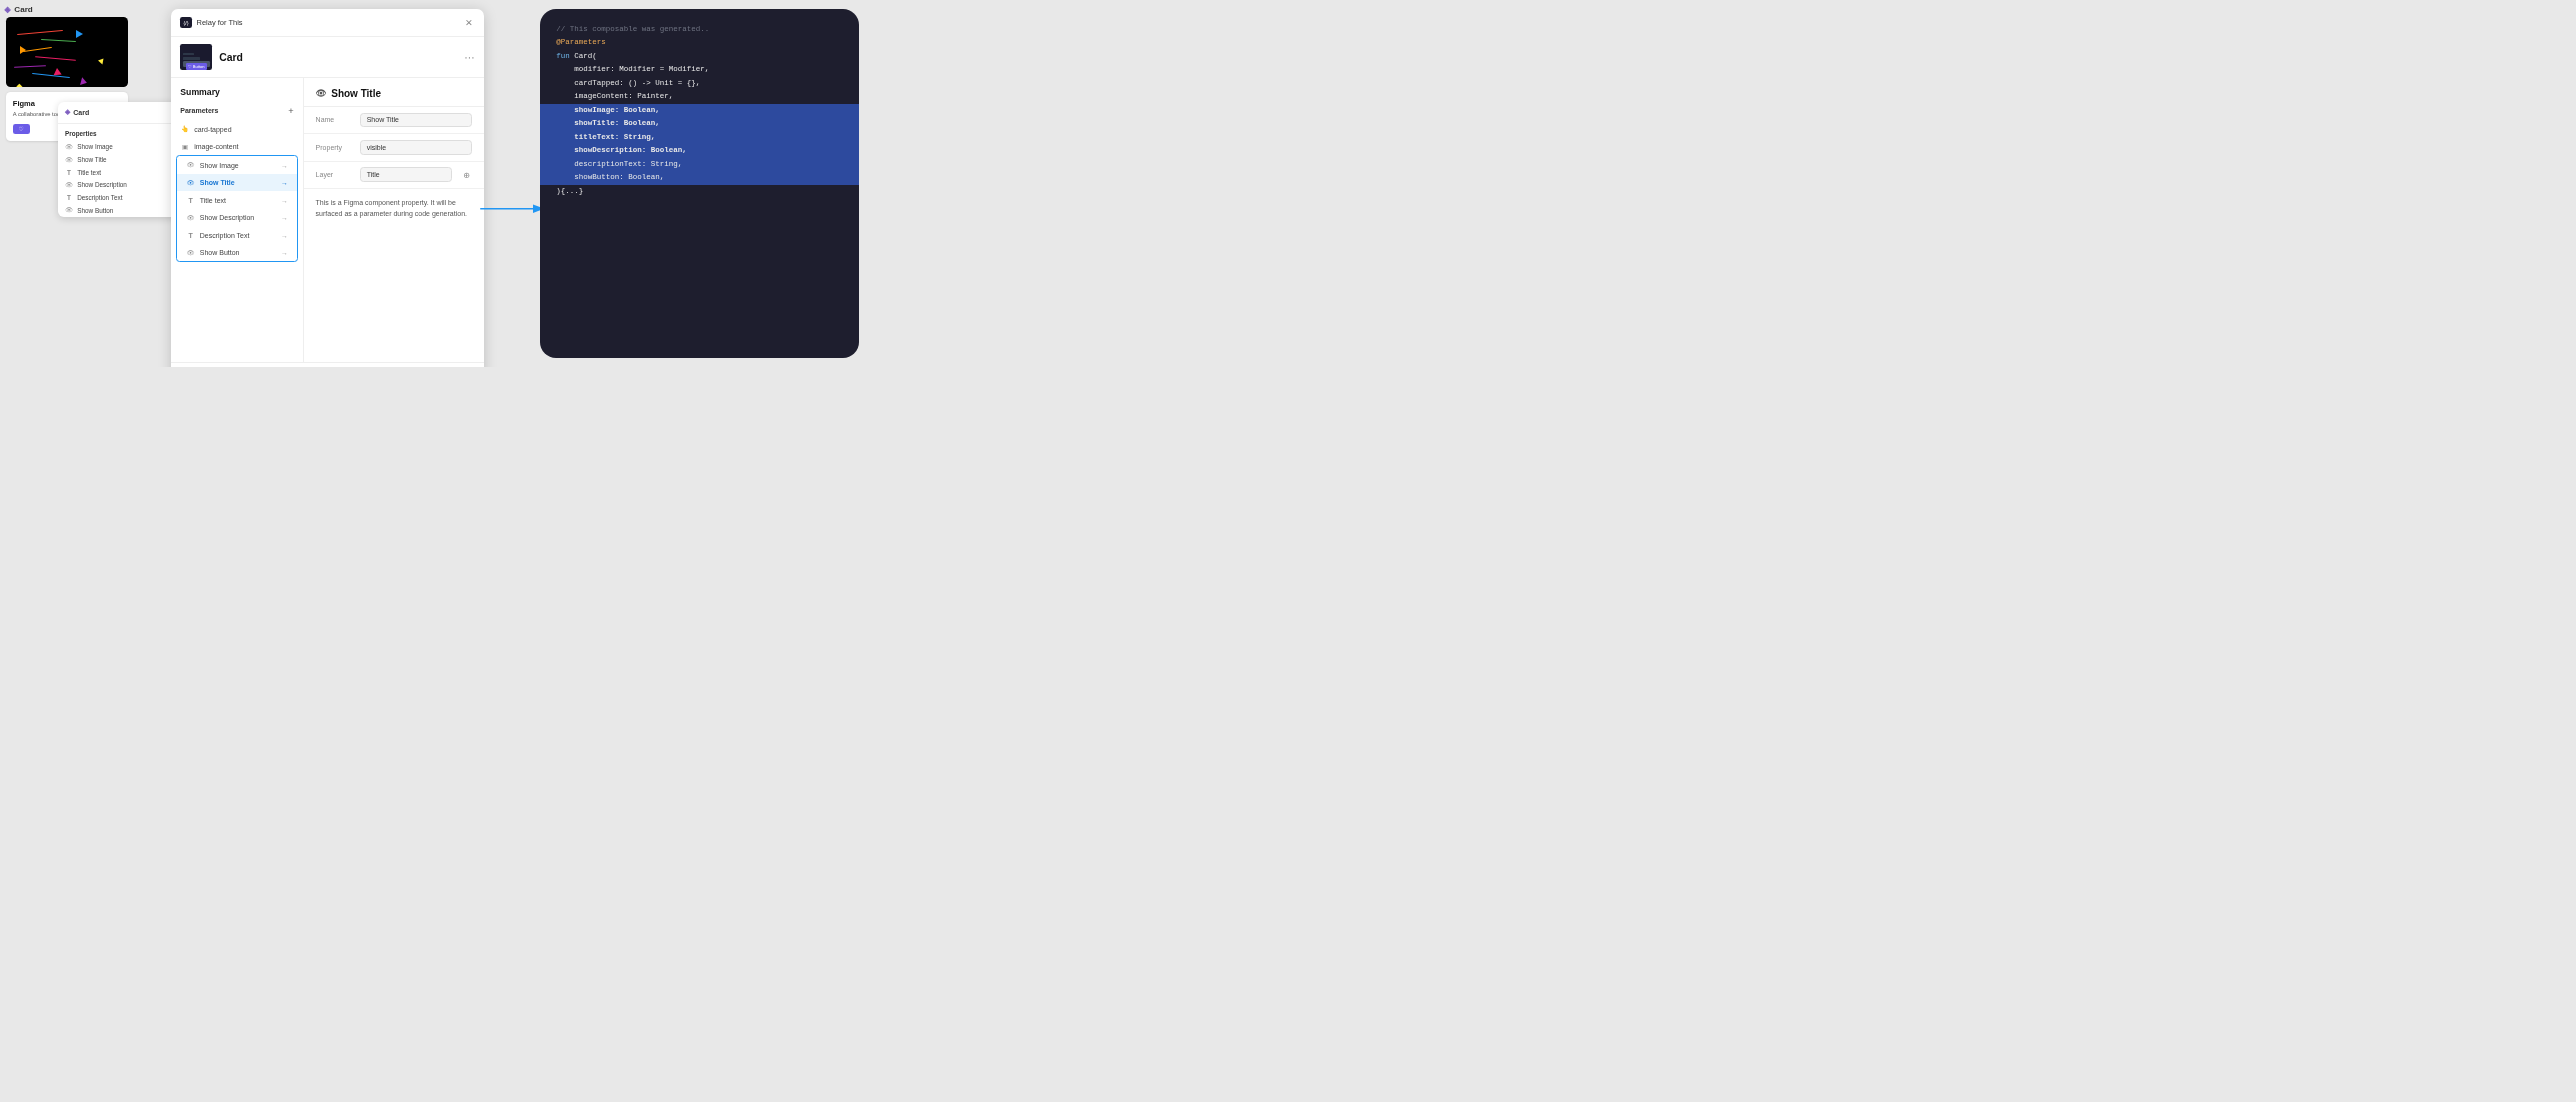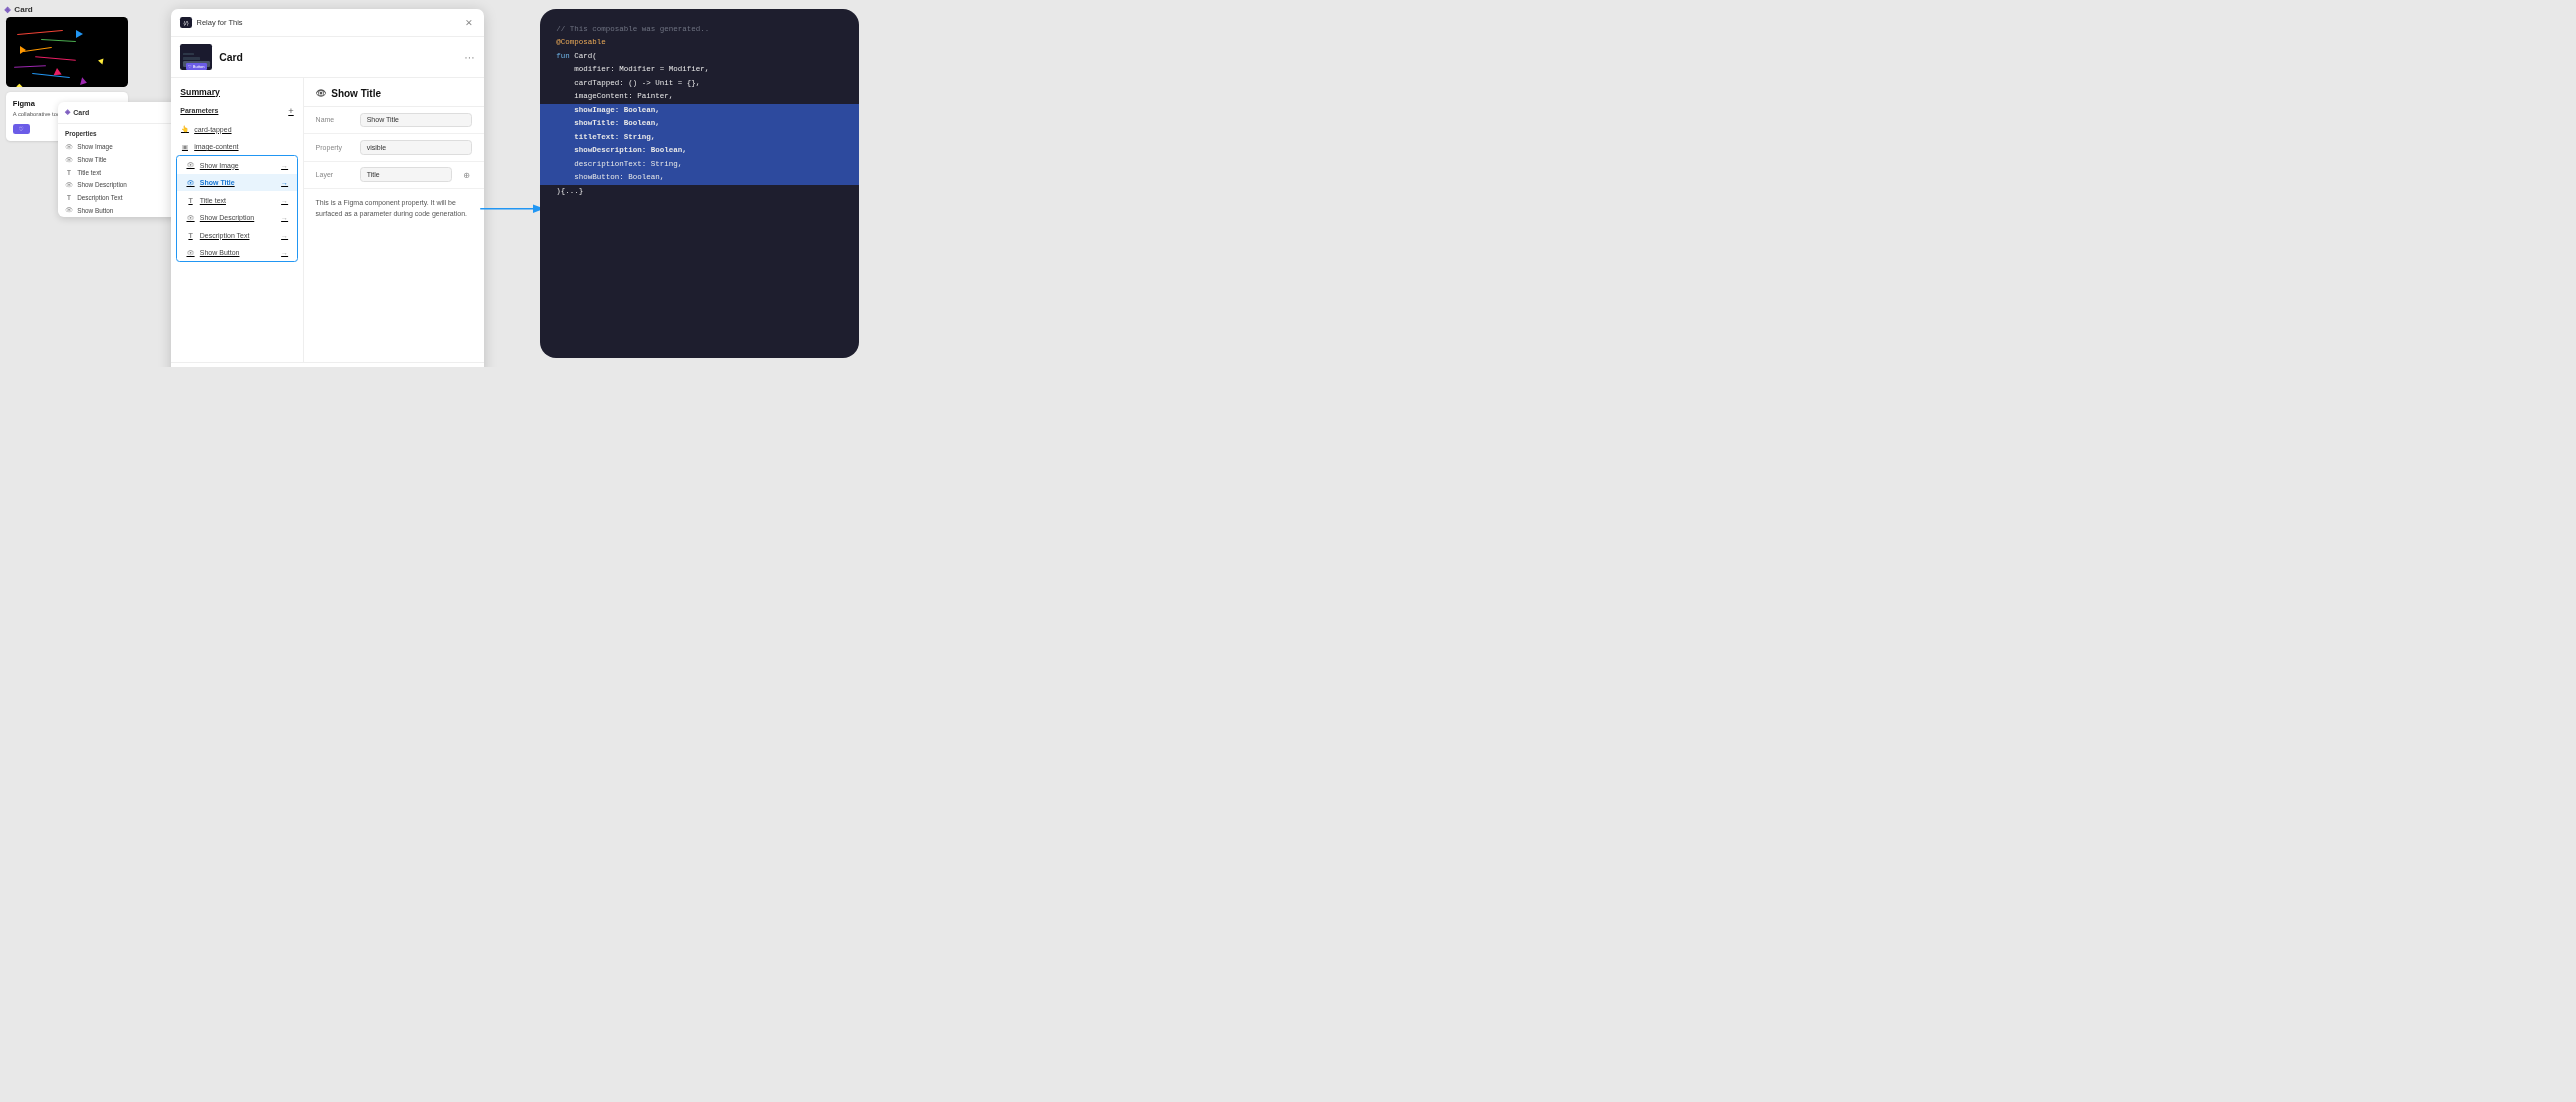--- a/index.html
+++ b/index.html
@@ -212,21 +212,20 @@
     
     .relay-body {
       display: flex;
       height: 284px;
     }
     .relay-left-col {
       width: 133px;
       border-right: 0.6px solid #eee;
       display: flex;
       flex-direction: column;
-      text-decoration: underline;
     }
     .relay-right-col {
       flex: 1;
       display: flex;
       flex-direction: column;
     }
 
     .summary-header {
       padding: 8.1px 9.3px 5.8px;
       font-size: 8.7px;
@@ -623,21 +622,21 @@
     </marker>
   </defs>
   <line x1="0" y1="15" x2="108" y2="15" stroke="#2196f3" stroke-width="2.5" marker-end="url(#arrowhead)"></line>
 </svg>
 
 <div class="code-panel">
   <span class="code-normal">
     <span class="code-comment">// This composable was generated..</span>
   </span>
   <span class="code-normal">
-    <span class="code-annotation">@Composable</span>
+    <span class="code-annotation">@Parameters</span>
   </span>
   <span class="code-normal">
     <span class="code-keyword">fun </span><span class="code-function">Card</span><span class="code-function">(</span>
   </span>
   <span class="code-normal">
     <span style="color:#e8e8e8;">&nbsp;&nbsp;&nbsp;&nbsp;modifier: Modifier = Modifier,</span>
   </span>
   <span class="code-normal">
     <span style="color:#e8e8e8;text-align:right;">&nbsp;&nbsp;&nbsp;&nbsp;cardTapped: () -&gt; Unit = {},</span>
   </span>

